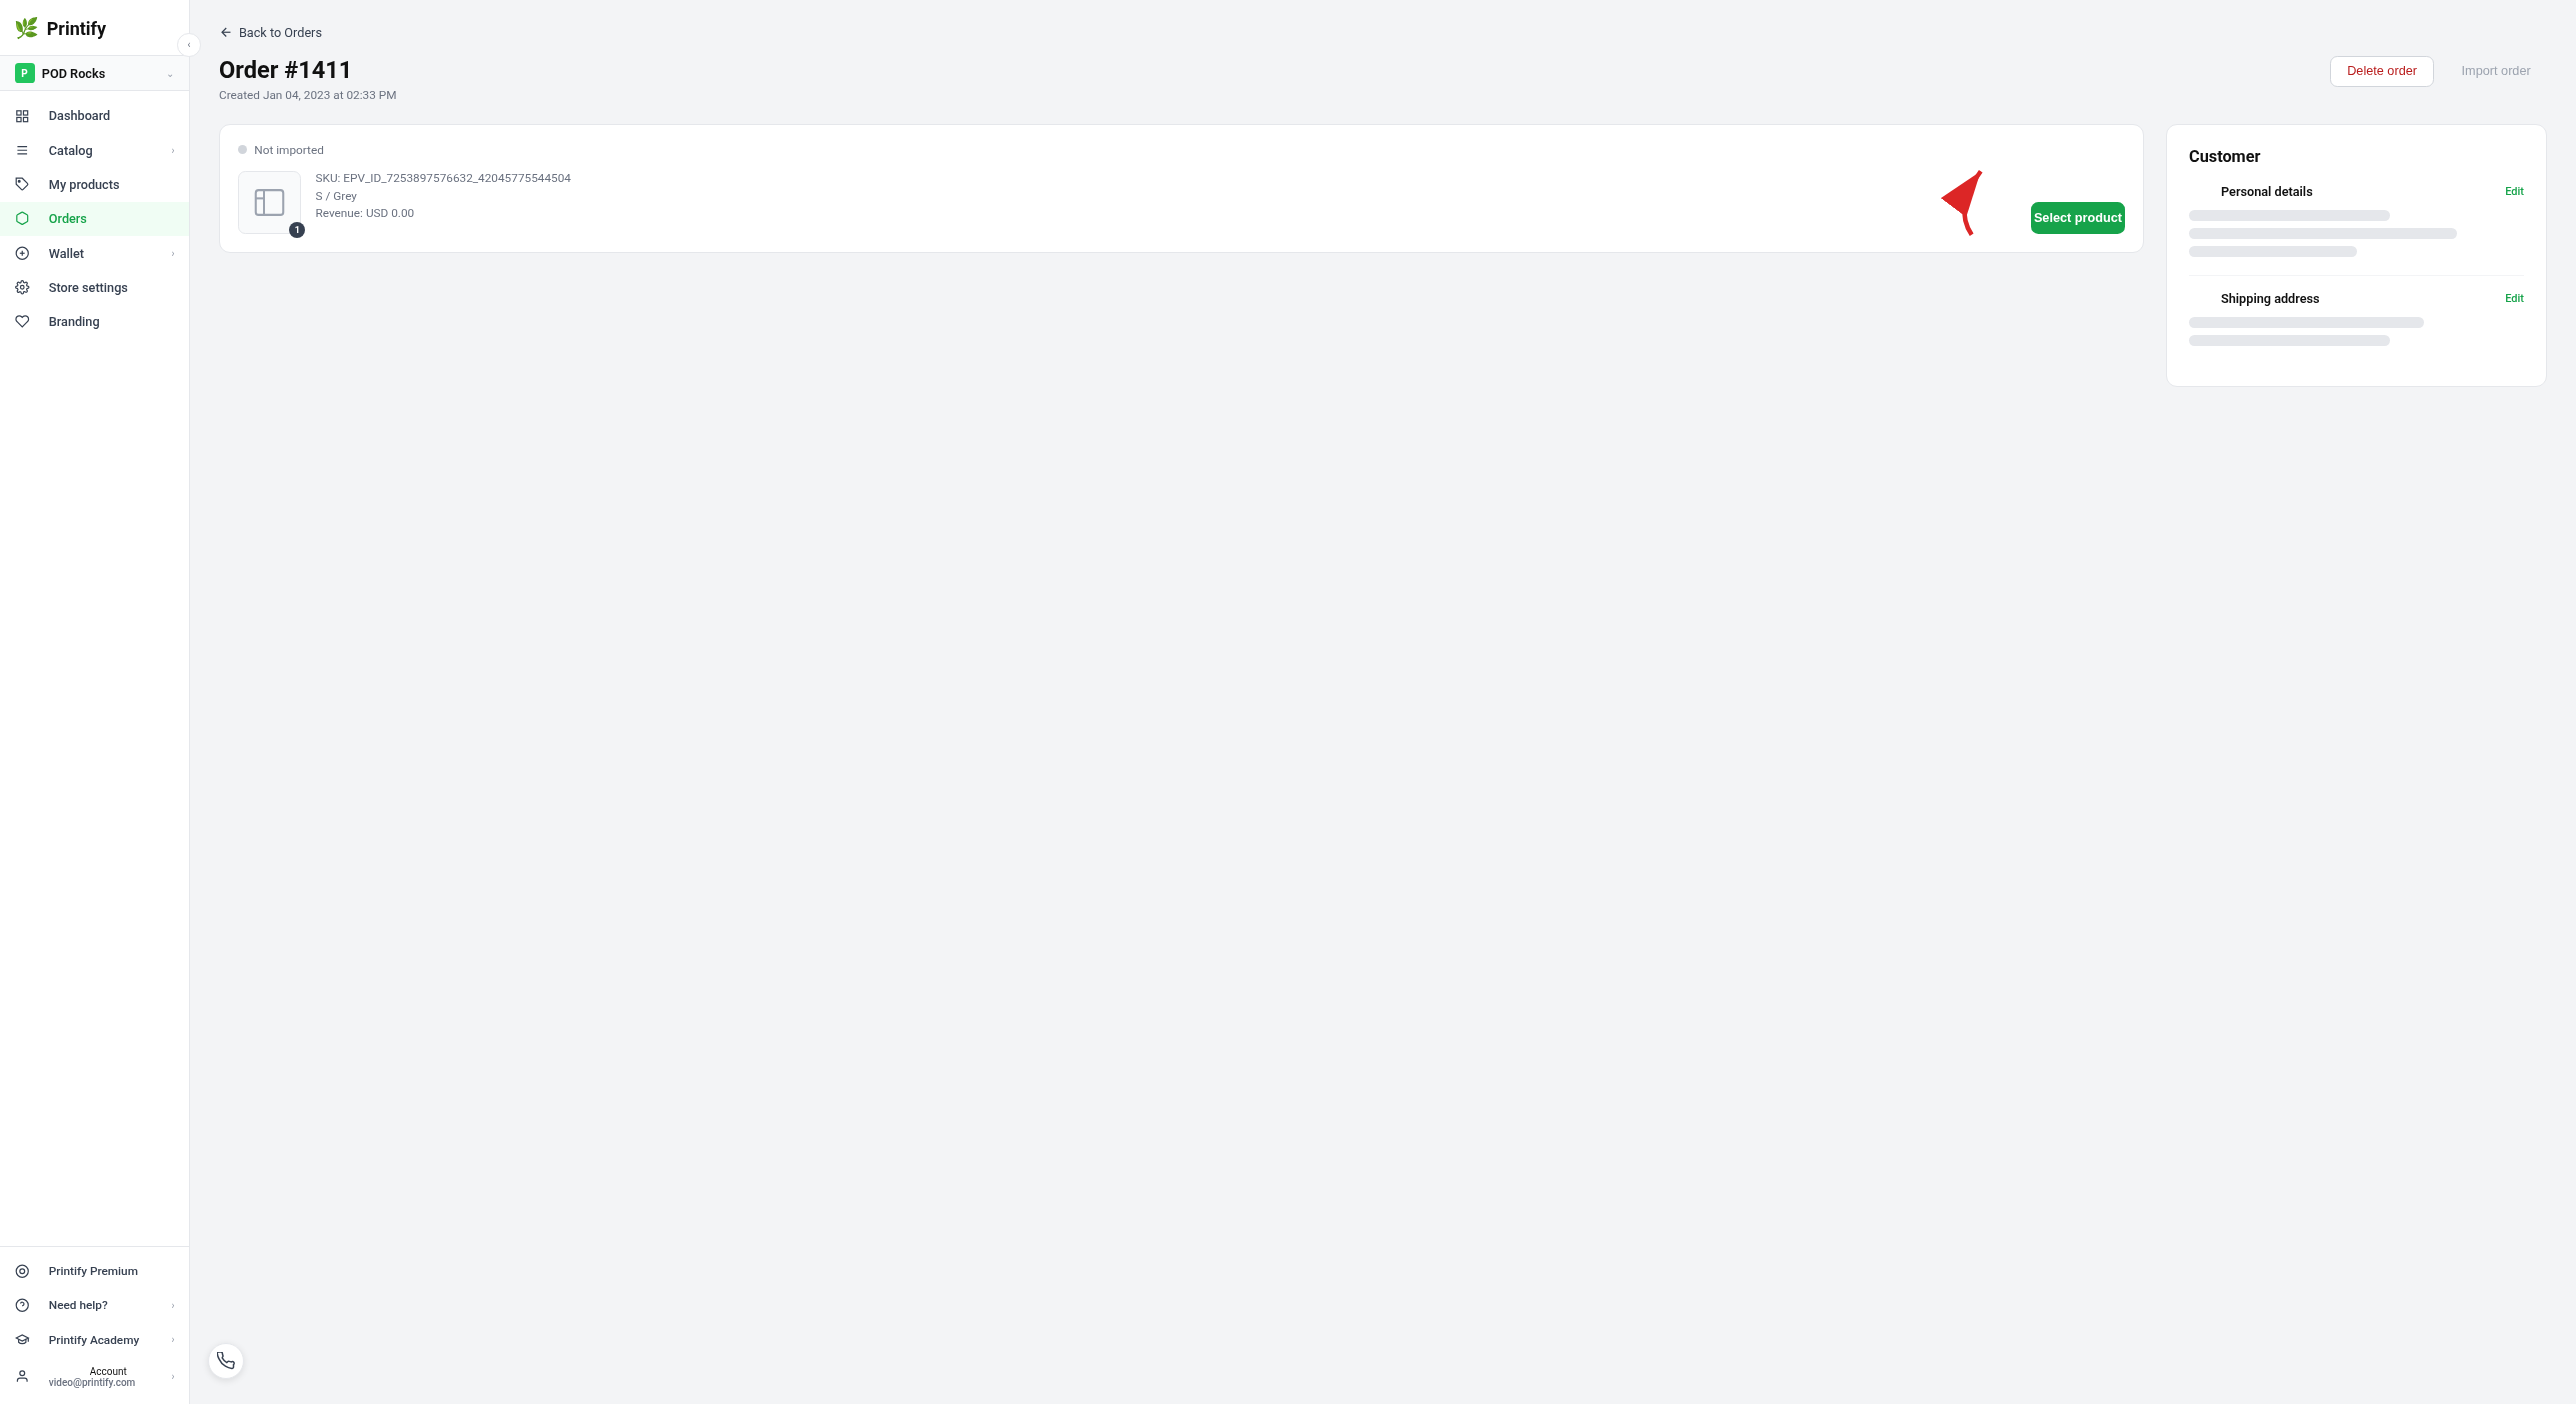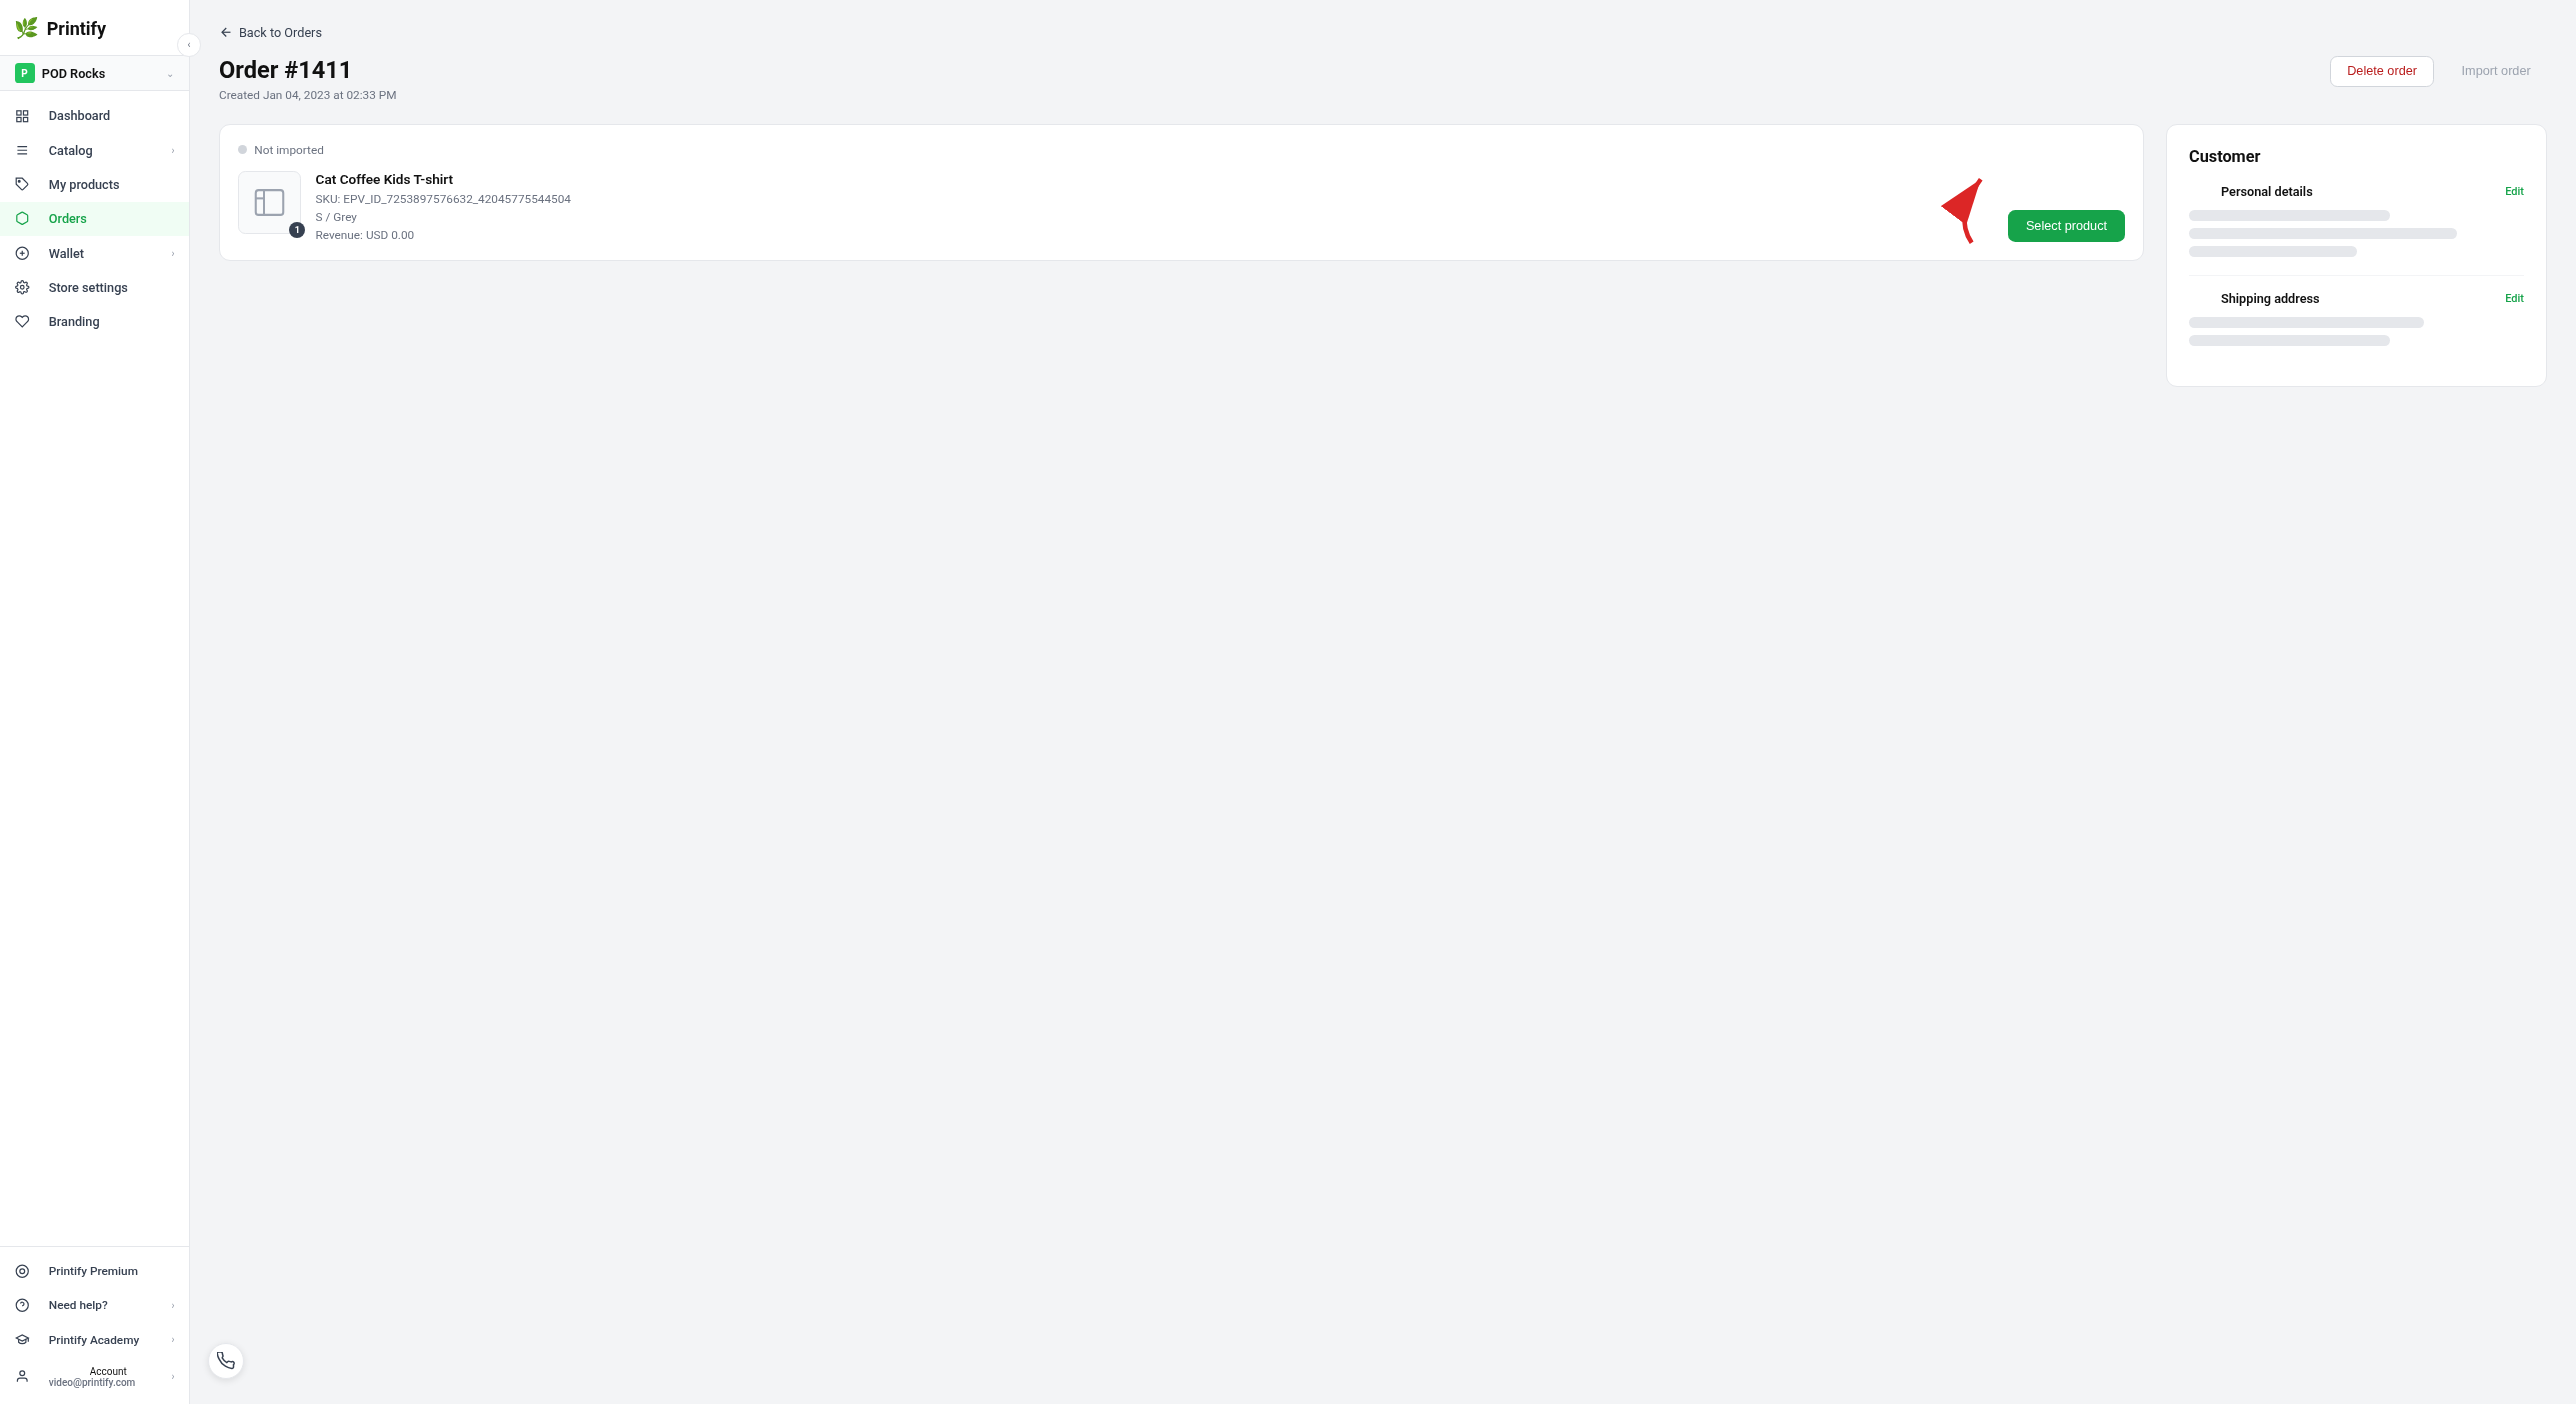--- a/index.html
+++ b/index.html
@@ -277,27 +277,27 @@
     }
     .product-revenue {
       font-size: 11.8px;
       color: #6b7280;
     }
 
     .select-product-btn {
       position: absolute;
       bottom: 18px;
       right: 18px;
-      padding: 9px 18px;
+      padding: 9px 3px;
       background: #16a34a;
       color: #fff;
       border: none;
       border-radius: 7.3px;
       font-size: 12.7px;
-      font-weight: 400;
+      font-weight: 700;
       cursor: pointer;
     }
 
     
     .customer-card {
       background: #fff;
       border: 0.9px solid #e5e7eb;
       border-radius: 11px;
       padding: 22px;
     }
@@ -558,21 +558,20 @@
         <div class="product-row">
           <div class="product-thumb">
             <svg viewBox="0 0 24 24" fill="none" stroke="#9ca3af" stroke-width="1.5">
               <rect x="2" y="3" width="20" height="18" rx="2"></rect>
               <line x1="8" y1="3" x2="8" y2="21"></line>
               <line x1="2" y1="9" x2="8" y2="9"></line>
             </svg>
             <div class="thumb-badge">1</div>
           </div>
           <div class="product-info">
-            <div class="product-name">Cat Coffee Kids T-shirt</div>
             <div class="product-sku">SKU: EPV_ID_7253897576632_42045775544504</div>
             <div class="product-variant">S / Grey</div>
             <div class="product-revenue">Revenue: USD 0.00</div>
           </div>
         </div>
 
         <button class="select-product-btn">Select product</button>
       </div>
 
       <svg class="red-arrow-svg" viewBox="0 0 120 100" xmlns="http://www.w3.org/2000/svg">

